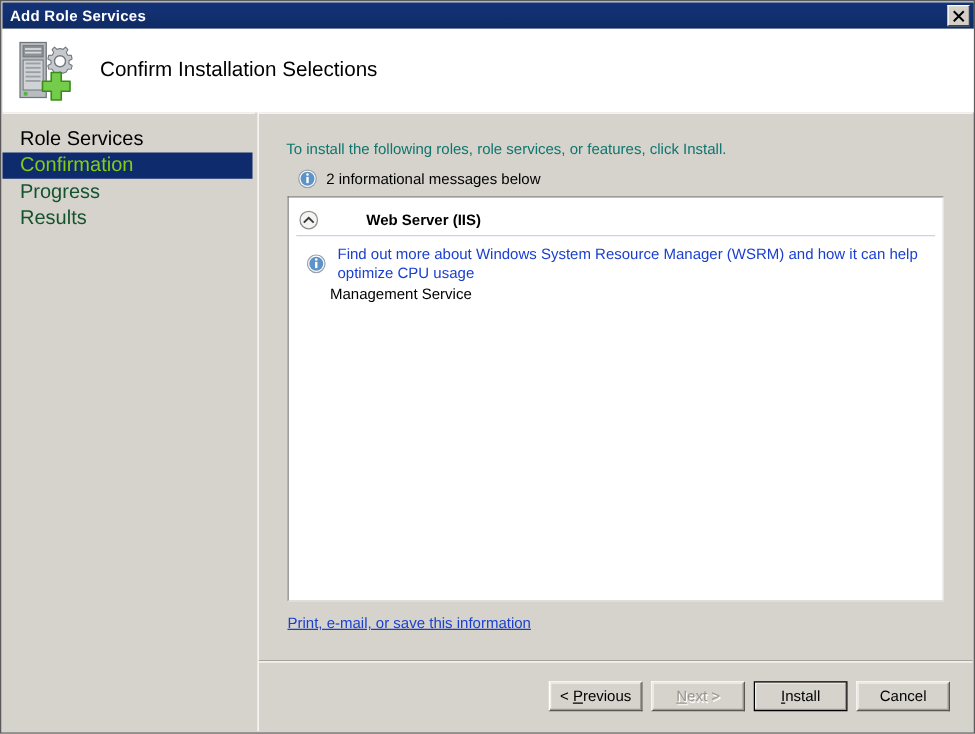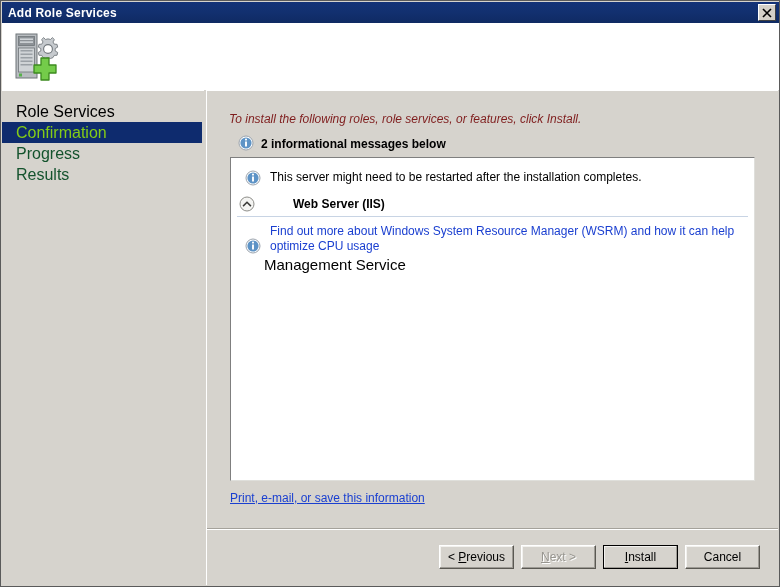--- a/index.html
+++ b/index.html
@@ -123,32 +123,30 @@
     border-top: 1px solid #ffffff;
     border-left: 1px solid #ffffff;
     box-sizing: border-box;
   }
 
   #intro-text {
     position: absolute;
     left: 22px;
     top: 21px;
     font-size: 12px;
-    color: #7f1d1d;
-    white-space: nowrap;
-    font-style: italic;
+    color: #0f766e;
+    white-space: nowrap;
   }
 
   #info-summary {
     position: absolute;
     left: 31px;
     top: 44px;
     display: flex;
-    align-items: flex-end;
-    font-weight: bold;
+    align-items: center;
   }
   #info-summary .msg-text {
     margin-left: 7px;
     font-size: 12px;
     color: #000000;
     white-space: nowrap;
   }
 
   
   .info-icon { flex: 0 0 auto; display: block; }
@@ -194,41 +192,41 @@
     color: #000000;
   }
   .section-rule {
     margin: 4px 6px 0 6px;
     height: 1px;
     background: #c8d4e4;
   }
 
   .panel-row-link {
     display: flex;
-    align-items: flex-end;
+    align-items: center;
     padding: 7px 12px 0 14px;
   }
   .panel-row-link .link-wrap {
     margin-left: 9px;
     font-size: 12px;
     line-height: 15px;
     color: #1a3fd0;
     max-width: 470px;
     cursor: pointer;
   }
 
   .group-title {
     padding: 9px 0 0 17px;
     font-size: 12px;
     font-weight: bold;
     color: #000000;
   }
   .group-item {
     padding: 2px 0 0 33px;
-    font-size: 15px;
+    font-size: 12px;
     color: #000000;
   }
 
   
   #print-link {
     position: absolute;
     left: 23px;
     top: 400px;
     font-size: 12px;
     color: #1a3fd0;
@@ -316,20 +314,21 @@
 
       <g transform="translate(36,18)">
         <path d="M0,-13 L3.2,-12.2 L5.6,-14.6 L8.2,-12.0 L6.4,-9.0 L8.0,-6.2 L11.6,-6.0 L12.4,-2.4 L9.2,-0.6 L9.2,2.6 L12.4,4.4 L11.6,8.0 L8.0,8.2 L6.4,11.0 L3.2,12.2 L0,11.0 L-3.2,12.2 L-6.4,11.0 L-8.0,8.2 L-11.6,8.0 L-12.4,4.4 L-9.2,2.6 L-9.2,-0.6 L-12.4,-2.4 L-11.6,-6.0 L-8.0,-6.2 L-6.4,-9.0 L-8.2,-12.0 L-5.6,-14.6 L-3.2,-12.2 Z" transform="scale(0.78)" fill="#c6cace" stroke="#70767b" stroke-width="1.1" stroke-linejoin="round"></path>
         <circle cx="0" cy="0" r="4.4" fill="#ffffff" stroke="#70767b" stroke-width="1.1"></circle>
       </g>
 
       <g transform="translate(33,38)">
         <path d="M-4,-11 L4,-11 L4,-4 L11,-4 L11,4 L4,4 L4,11 L-4,11 L-4,4 L-11,4 L-11,-4 L-4,-4 Z" fill="#74cc4a" stroke="#3c8a1f" stroke-width="1.3" stroke-linejoin="round"></path>
       </g>
     </svg>
+    <div id="header-title">Confirm Installation Selections</div>
   </div>
 
   <div id="sidebar">
     <div class="nav-item">Role Services</div>
     <div class="nav-item selected">Confirmation</div>
     <div class="nav-item dim">Progress</div>
     <div class="nav-item dim">Results</div>
   </div>
 
   <div id="content">
@@ -341,29 +340,20 @@
         <circle cx="8" cy="8" r="7" fill="#ffffff" stroke="#9aa3ad" stroke-width="1"></circle>
         <circle cx="8" cy="8" r="5.6" fill="#5d93c6"></circle>
         <circle cx="8" cy="4.6" r="1.05" fill="#ffffff"></circle>
         <rect x="7.05" y="6.5" width="1.9" height="5" fill="#ffffff"></rect>
       </svg>
       <span class="msg-text">2 informational messages below</span>
     </div>
 
     <div id="panel">
 
-      <div class="panel-row-restart">
-        <svg class="info-icon" width="16" height="16" viewBox="0 0 16 16">
-          <circle cx="8" cy="8" r="7" fill="#ffffff" stroke="#9aa3ad" stroke-width="1"></circle>
-          <circle cx="8" cy="8" r="5.6" fill="#5d93c6"></circle>
-          <circle cx="8" cy="4.6" r="1.05" fill="#ffffff"></circle>
-          <rect x="7.05" y="6.5" width="1.9" height="5" fill="#ffffff"></rect>
-        </svg>
-        <span class="row-text">This server might need to be restarted after the installation completes.</span>
-      </div>
 
       <div class="section-head">
         <svg width="16" height="16" viewBox="0 0 16 16">
           <circle cx="8" cy="8" r="7" fill="#f4f4f2" stroke="#8e8e8a" stroke-width="1"></circle>
           <path d="M4.6 9.6 L8 6.2 L11.4 9.6" stroke="#3a3a38" stroke-width="1.5" fill="none" stroke-linecap="square"></path>
         </svg>
         <span class="sec-label">Web Server (IIS)</span>
       </div>
       <div class="section-rule"></div>
 

